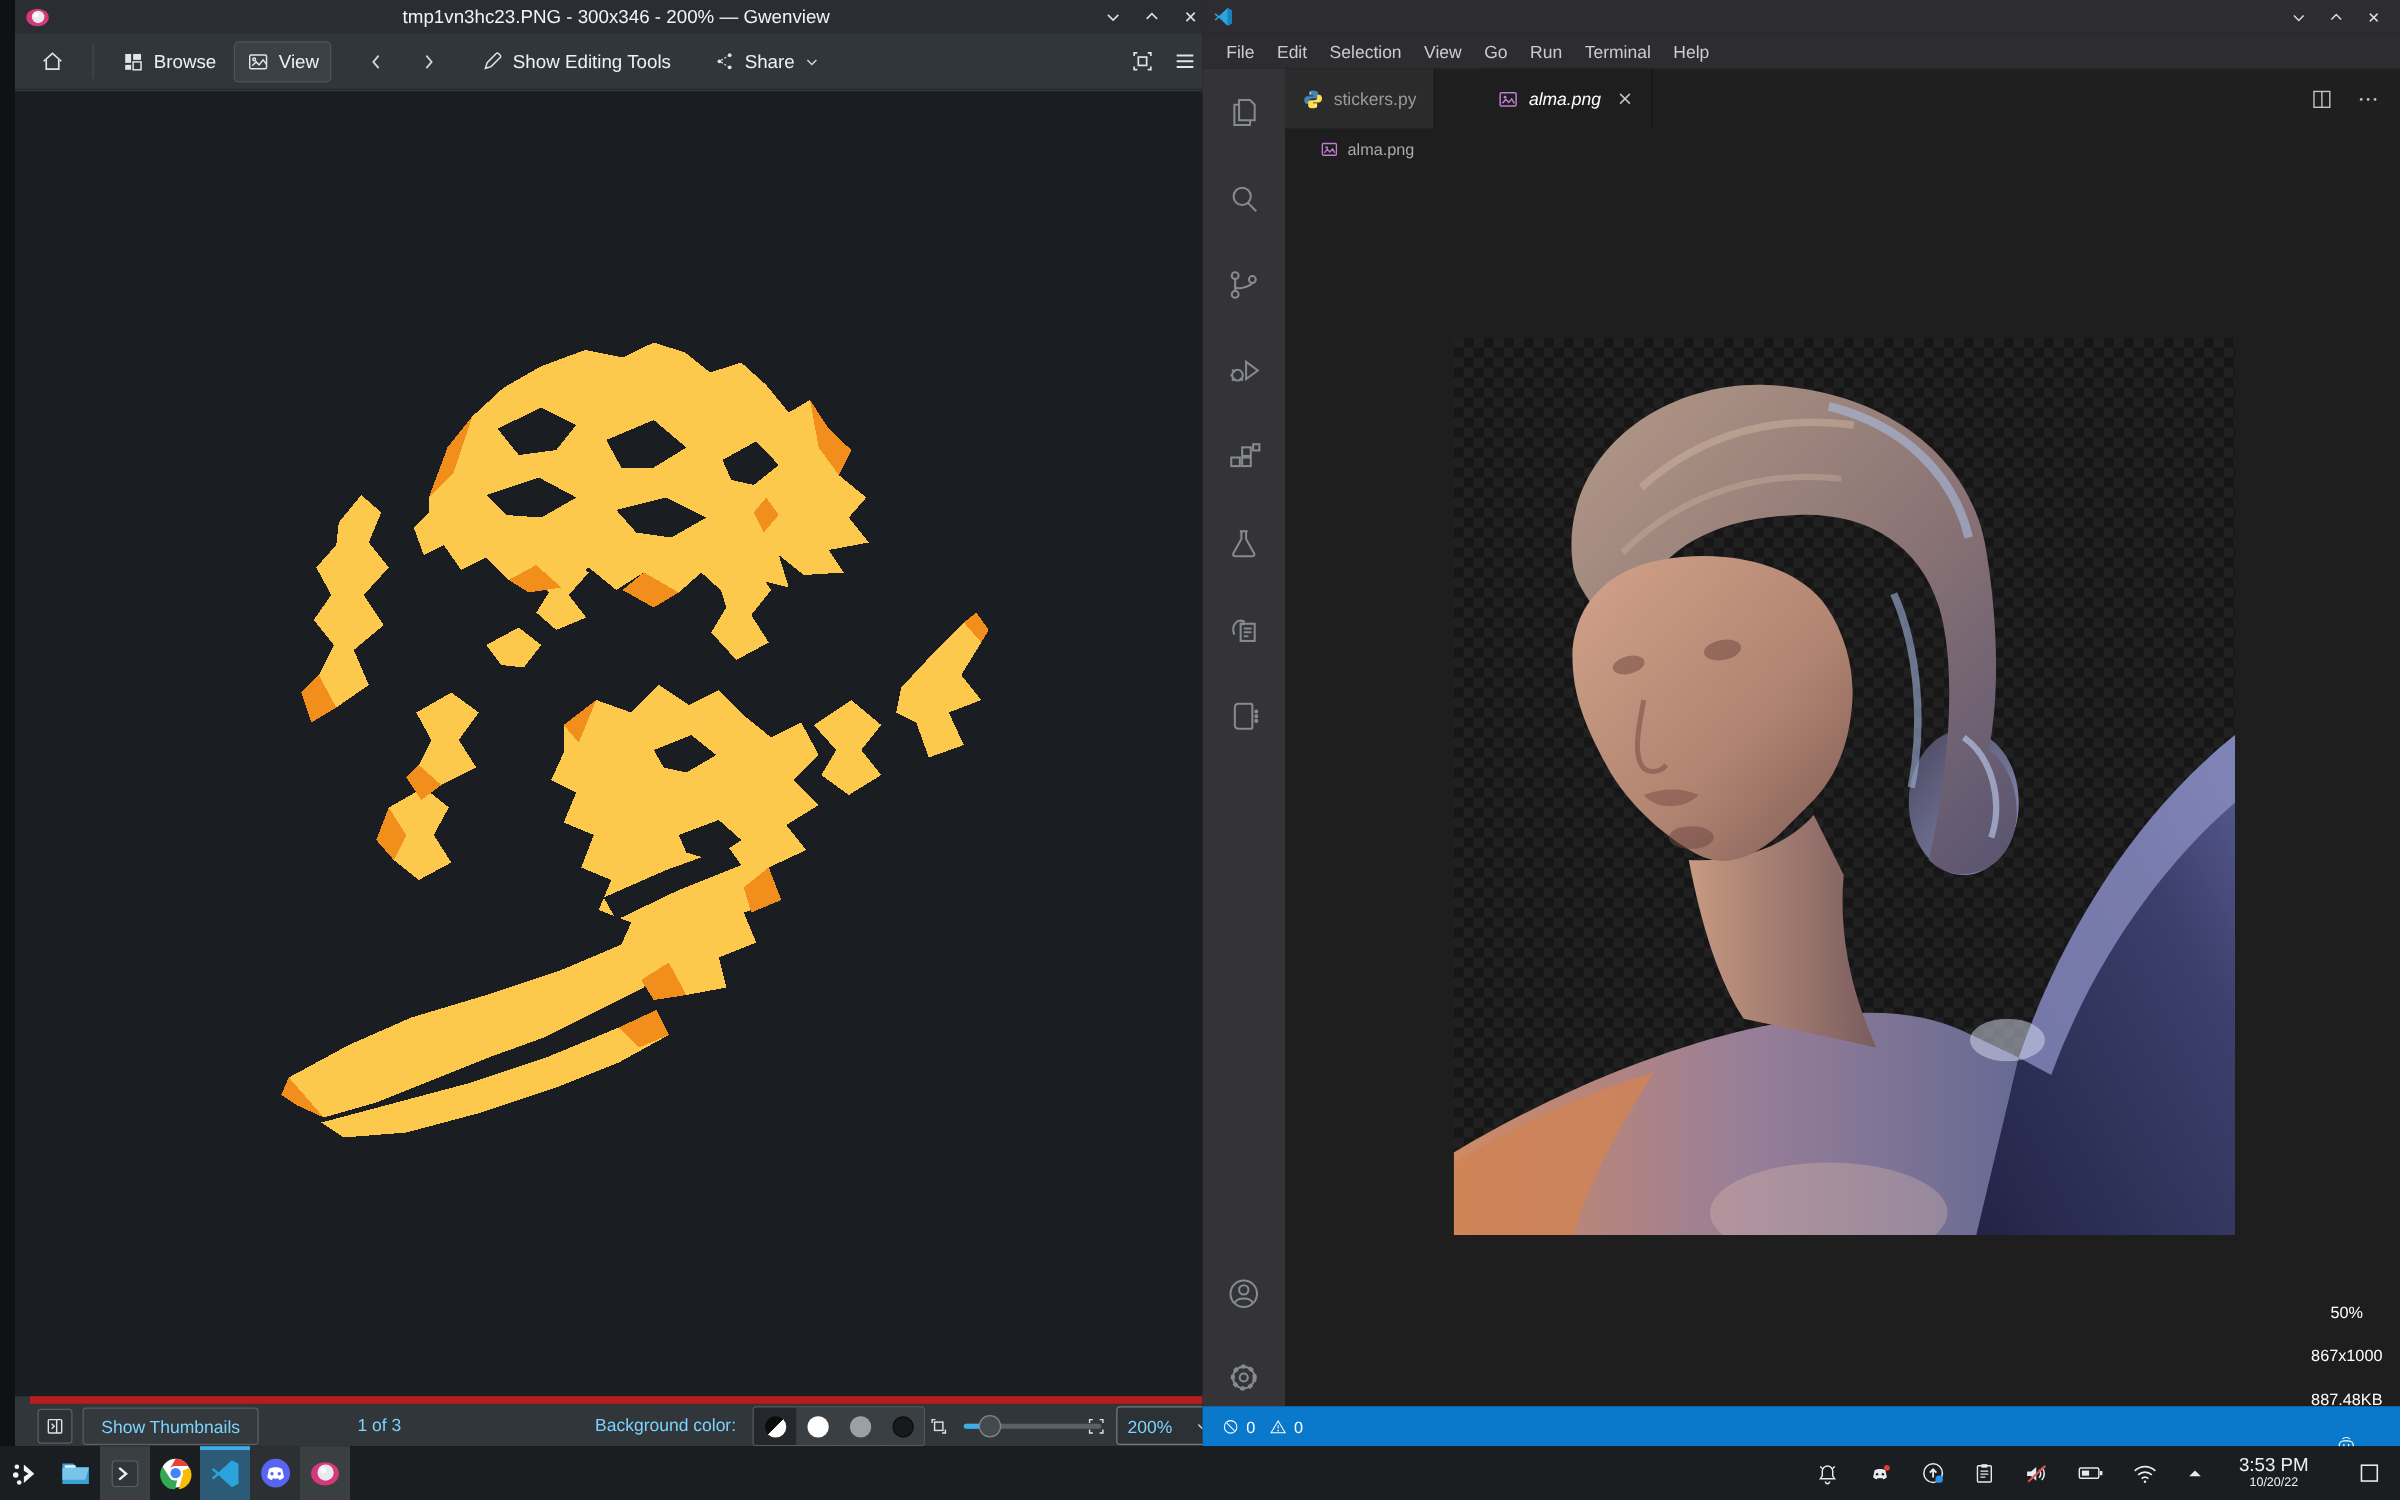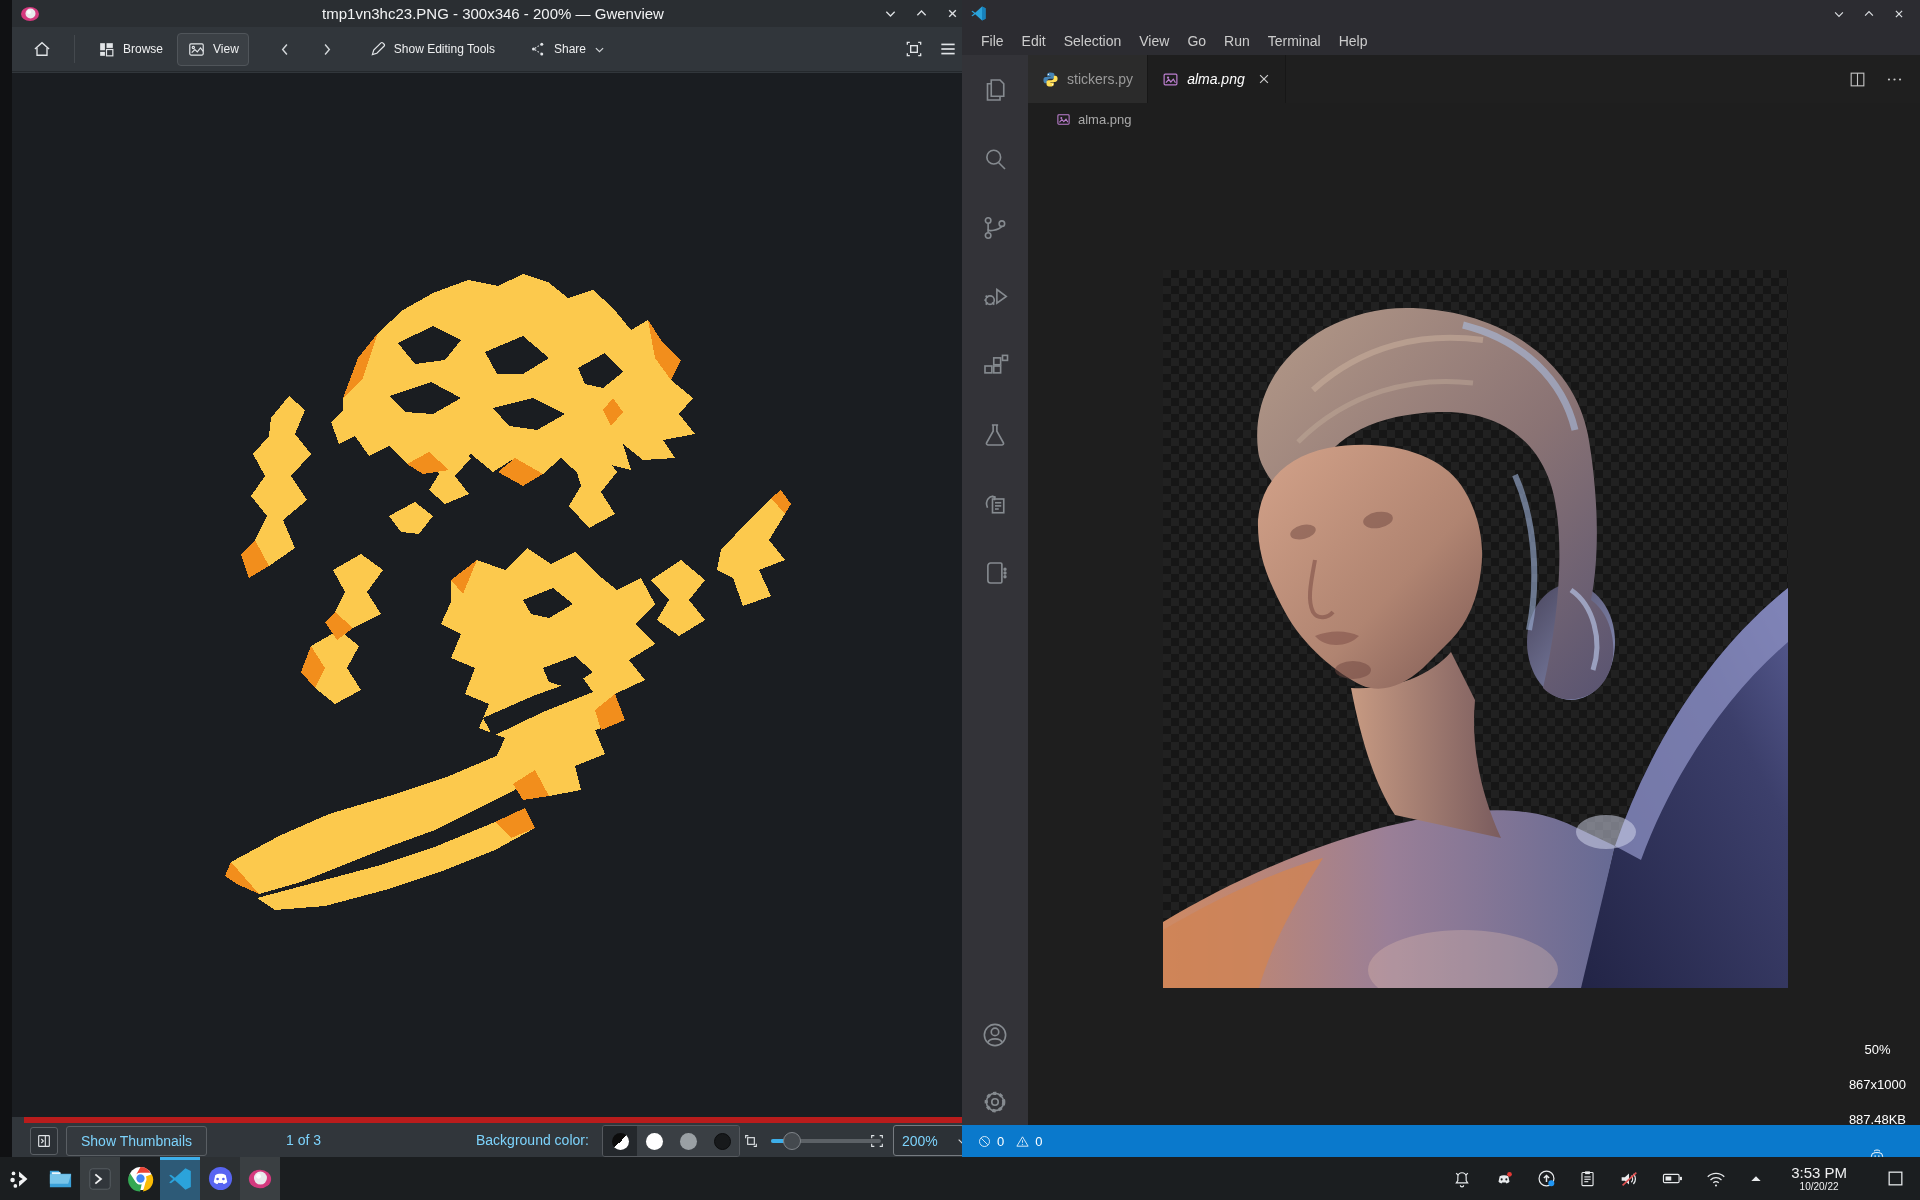--- a/index.html
+++ b/index.html
@@ -10,21 +10,21 @@
 
   
   #gwen { left:0; top:0; width:962px; height:1157px; background:#31363b;margin-left:12px; }
   .g-titlebar { left:0; top:0; width:962px; height:27px; background:#2a2e32;
     display:flex; align-items:center; color:#f2f3f4; font-size:15px; }
   .g-title { position:absolute; left:0; right:0; text-align:center; pointer-events:none; }
   .winctl { display:flex; gap:16px; align-items:center; margin-left:auto; padding-right:14px; z-index:2; }
   .winctl svg { stroke:#dcdfe2; }
   .g-toolbar { left:0; top:27px; width:962px; height:45px; background:#31363b;
     border-bottom:1px solid #24282c; display:flex; align-items:center; gap:4px; padding:0 10px; }
-  .tbtn { display:flex; align-items:center; gap:7px; color:#eff0f1; font-size:12px;
+  .tbtn { display:flex; align-items:center; gap:7px; color:#eff0f1; font-size:15px;
     padding:6px 9px; border-radius:4px; border:1px solid transparent; }
   .tbtn.sel { background:#3b4045; border-color:#50555a; }
   .tsep { width:1px; height:28px; background:#44494e; margin:0 8px; }
   .g-view { left:0; top:73px; width:962px; height:1044px; background:#1a1d21; overflow:hidden; }
   .g-status { left:12px; top:1117px; width:962px; height:36px; background:#31363b;
     border-top:6px solid #b91c1c; color:#7dd3fc; font-size:14px; }
   .sq-btn { position:absolute; top:4px; width:28px; height:28px; border:1px solid #5a5f64;
     border-radius:3px; display:flex; align-items:center; justify-content:center; background:#2c3136; }
   .thumb-btn { position:absolute; left:42px; top:3px; height:30px; padding:0 14px;
     border:1px solid #5a5f64; border-radius:3px; display:flex; align-items:center; background:#34393e; }
@@ -46,21 +46,21 @@
   #vscode { left:962px; top:0; width:958px; height:1157px; background:#1e1e1e; }
   .v-titlebar { left:0; top:0; width:958px; height:27px; background:#2c2c31;
     display:flex; align-items:center; color:#cccccc; font-size:13.5px; }
   .v-title { position:absolute; left:0; right:0; text-align:center; pointer-events:none; }
   .v-menubar { left:0; top:27px; width:958px; height:28px; background:#2c2c31;
     display:flex; align-items:center; color:#cccccc; font-size:14px; padding-left:10px; }
   .menu-item { padding:3px 9px; border-radius:4px; }
   .activitybar { left:0; top:55px; width:66px; height:1070px; background:#333338; }
   .act-icon { width:66px; height:69px; display:flex; align-items:center; justify-content:center; }
   .act-icon svg { stroke:#868b90; fill:none; stroke-width:1.3; }
-  .tabbar { left:66px; top:55px; width:892px; height:48px; background:#1f1f1f; display:flex; }
+  .tabbar { left:66px; top:55px; width:892px; height:48px; background:#1f1f1f; display:flex;gap:36px; }
   .tab { display:flex; align-items:center; gap:8px; padding:0 14px; font-size:14px;
     border-right:1px solid #171717; height:48px; }
   .tab.inactive { background:#2b2b2b; color:#9a9a9a; }
   .tab.active { background:#1e1e1e; color:#ffffff; font-style:italic; }
   .tab-actions { margin-left:auto; display:flex; align-items:center; gap:18px; padding-right:16px; }
   .tab-actions svg { stroke:#c5c5c5; fill:none; stroke-width:1.4; }
   .breadcrumbs { left:66px; top:103px; width:892px; height:32px; background:#1e1e1e;
     display:flex; align-items:center; gap:7px; padding-left:28px; color:#a9a9a9; font-size:13px; }
   .v-editor { left:66px; top:135px; width:892px; height:990px; background:#1e1e1e; overflow:hidden; }
   .v-status { left:0; top:1125px; width:958px; height:32px; background:#0a79cc; color:#ffffff;

